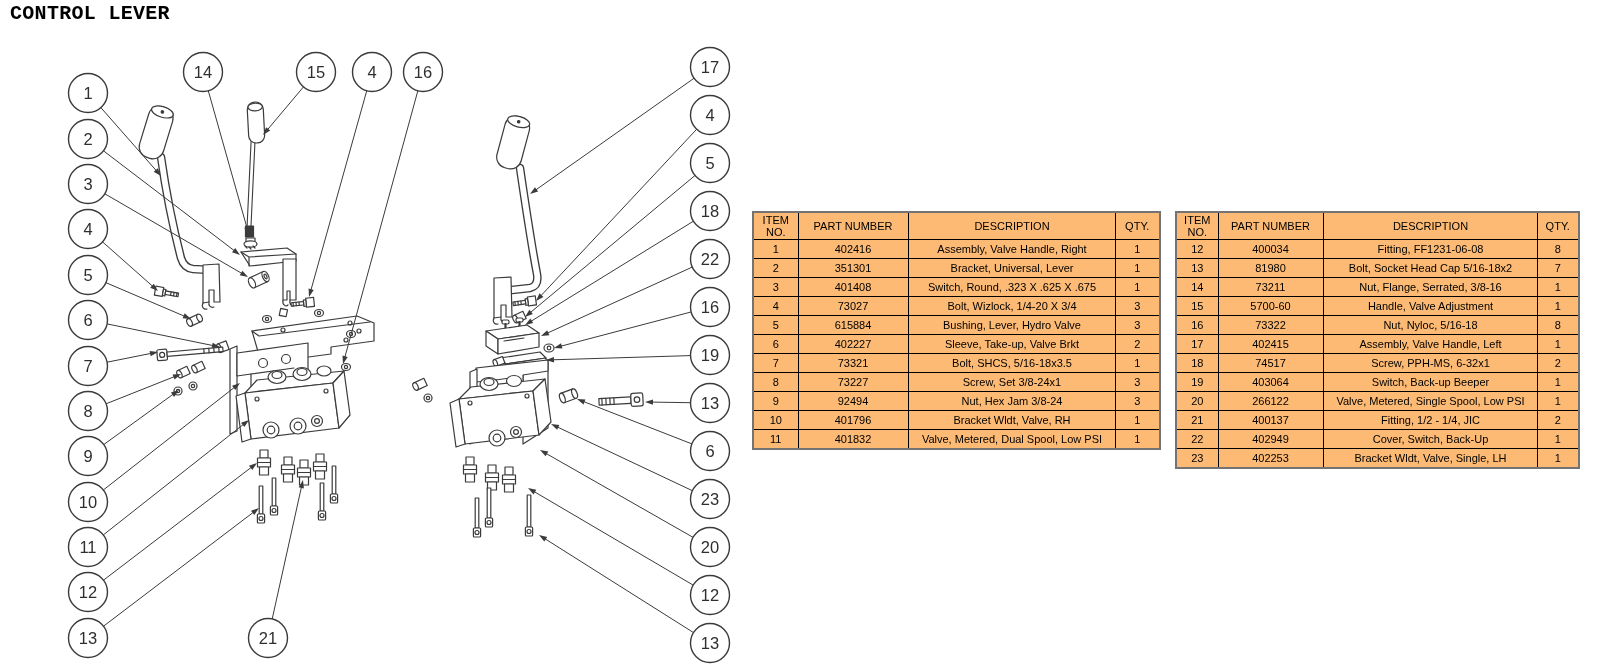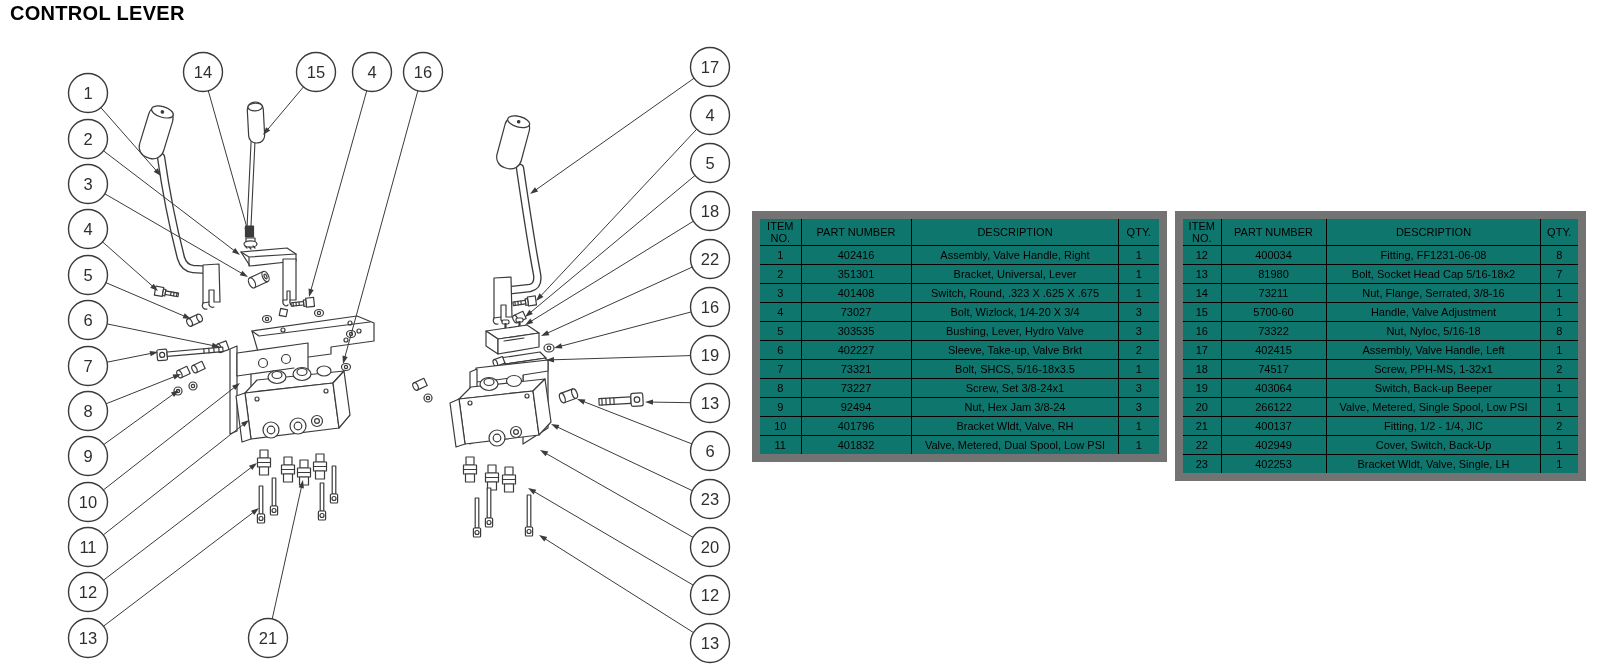--- a/index.html
+++ b/index.html
@@ -1,23 +1,23 @@
 <!DOCTYPE html>
 <html><head>
 <meta charset="utf-8">
 <style>
   html,body{margin:0;padding:0;background:#fff;}
   .page{position:relative;width:1600px;height:672px;background:#ffffff;overflow:hidden;
         font-family:"Liberation Sans",sans-serif;}
   .title{position:absolute;left:10px;top:2px;margin:0;font-size:20px;font-weight:bold;
-         color:#000;letter-spacing:.3px;font-family:Liberation Sans, sans-serif;}
+         color:#000;letter-spacing:.3px;font-family:Liberation Mono, monospace;}
   svg.diagram{position:absolute;left:0;top:0;}
   .parts-table{position:absolute;}
   .parts-table table{border-collapse:collapse;table-layout:fixed;width:100%;
-         border:8px solid #737373;background:#0f766e;}
+         border:2px solid #737373;background:#fdba74;}
   .parts-table th,.parts-table td{border:1px solid #000;font-size:11px;color:#000;
          overflow:hidden;vertical-align:middle;padding:0 2px;}
   .parts-table th{font-weight:normal;text-align:center;height:26px;line-height:1.1;white-space:normal;}
   .parts-table td{height:18px;text-align:center;white-space:nowrap;line-height:1.0;}
   .parts-table .desc{text-align:center;padding-left:3px;}
   .balloon-circle{fill:#fff;stroke:#3b3b3b;stroke-width:1.4;}
   .balloon-text{font-family:"Liberation Sans",sans-serif;font-size:16.5px;fill:#2f2f2f;
          text-anchor:middle;}
   .leader{stroke:#3b3b3b;stroke-width:1;fill:none;}
   .arrow{fill:#3b3b3b;stroke:none;}
@@ -590,21 +590,21 @@
             <td>1</td>
           </tr>
           <tr>
             <td>4</td>
             <td>73027</td>
             <td class="desc">Bolt, Wizlock, 1/4-20 X 3/4</td>
             <td>3</td>
           </tr>
           <tr>
             <td>5</td>
-            <td>303535</td>
+            <td>615884</td>
             <td class="desc">Bushing, Lever, Hydro Valve</td>
             <td>3</td>
           </tr>
           <tr>
             <td>6</td>
             <td>402227</td>
             <td class="desc">Sleeve, Take-up, Valve Brkt</td>
             <td>2</td>
           </tr>
           <tr>
@@ -690,21 +690,21 @@
           </tr>
           <tr>
             <td>17</td>
             <td>402415</td>
             <td class="desc">Assembly, Valve Handle, Left</td>
             <td>1</td>
           </tr>
           <tr>
             <td>18</td>
             <td>74517</td>
-            <td class="desc">Screw, PPH-MS, 1-32x1</td>
+            <td class="desc">Screw, PPH-MS, 6-32x1</td>
             <td>2</td>
           </tr>
           <tr>
             <td>19</td>
             <td>403064</td>
             <td class="desc">Switch, Back-up Beeper</td>
             <td>1</td>
           </tr>
           <tr>
             <td>20</td>

